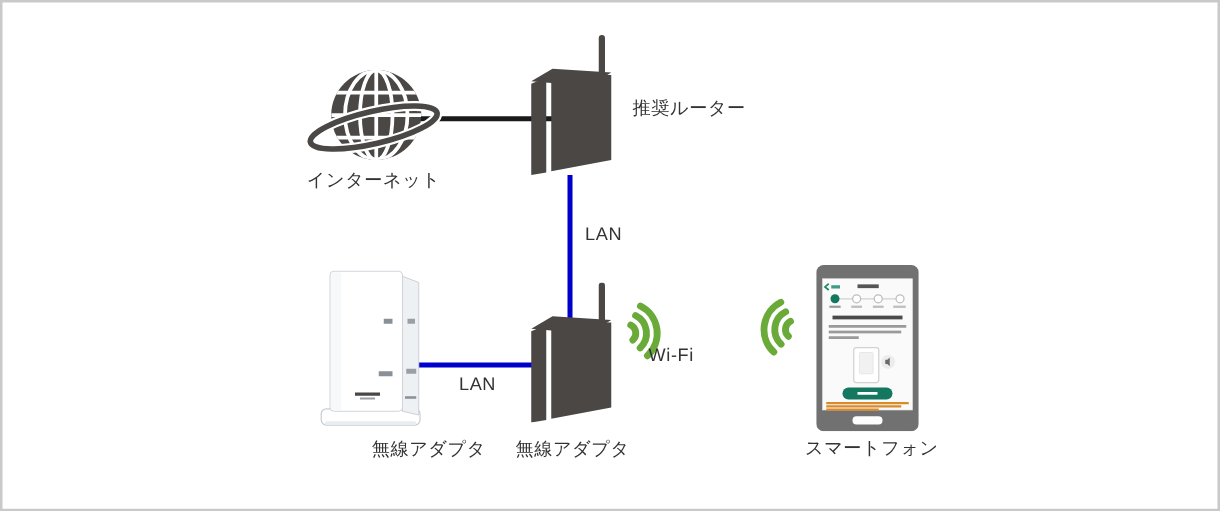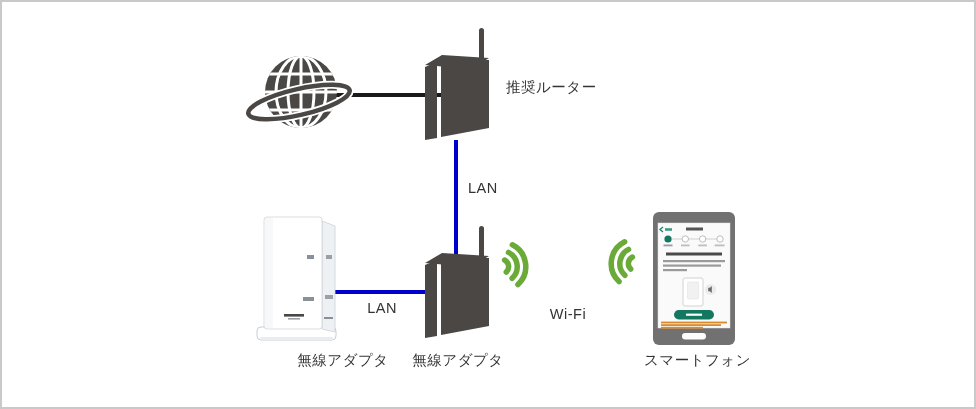--- a/index.html
+++ b/index.html
@@ -31,22 +31,22 @@
   #adapter{left:248px; top:211px; width:90px; height:138px;}
   #phone{left:651px; top:210px; width:82px; height:133px;}
   #wifi-left{left:498px; top:235px; width:40px; height:54px;}
   #wifi-right{left:595px; top:232px; width:40px; height:54px; transform:scaleX(-1);}
   #label-internet{left:238px; top:136px; width:118px;}
   #label-existing-router{left:504px; top:78px;}
   #label-lan-vertical{left:466px; top:179px;}
   #label-adapter{left:250px; top:351px; width:92px;margin-left:45px;}
   #label-lan-horizontal{left:330px; top:299px; width:100px;}
   #label-recommended-router{left:408px; top:351px; width:96px;}
-  #label-wifi{left:543px; top:276px; width:46px;margin-top:29px;}
-  #label-smartphone{left:642px; top:351px; width:100px;}
+  #label-wifi{left:512px; top:276px; width:46px;}
+  #label-smartphone{left:642px; top:351px; width:100px;font-family:Liberation Mono, monospace;}
   svg{display:block; width:100%; height:100%;}
   .dark{fill:var(--device_dark);}
   .dark-stroke{stroke:var(--device_dark);}
   .green-stroke{stroke:var(--wifi_green);}
   .teal{fill:var(--app_teal);}
   .orange{fill:var(--app_orange);}
   .frame{fill:var(--phone_frame);}
 </style>
 </head>
 <body>
@@ -160,20 +160,21 @@
       <path d="M55.2 75.8 h1.6 l2 -1.8 v7 l-2 -1.8 h-1.6 z" fill="#6b6b6b"></path>
       <rect x="21" y="98" width="40" height="9.5" rx="4.75" class="teal"></rect>
       <rect x="33" y="101.6" width="16" height="2.2" fill="#ffffff"></rect>
       <rect x="8" y="109.6" width="66" height="1.8" class="orange"></rect>
       <rect x="8" y="112.2" width="60" height="1.8" class="orange"></rect>
       <rect x="8" y="114.8" width="42" height="1.8" class="orange"></rect>
       <rect x="29" y="121" width="24" height="6.5" rx="3.2" fill="#fdfdfd"></rect>
     </svg>
   </div>
 
+  <div class="label centered" id="label-internet">インターネット</div>
   <div class="label" id="label-existing-router">推奨ルーター</div>
   <div class="label" id="label-lan-vertical">LAN</div>
   <div class="label centered" id="label-lan-horizontal">LAN</div>
   <div class="label centered" id="label-adapter">無線アダプタ</div>
   <div class="label centered" id="label-recommended-router">無線アダプタ</div>
   <div class="label centered" id="label-wifi">Wi-Fi</div>
   <div class="label centered" id="label-smartphone">スマートフォン</div>
 
 </div>
 

